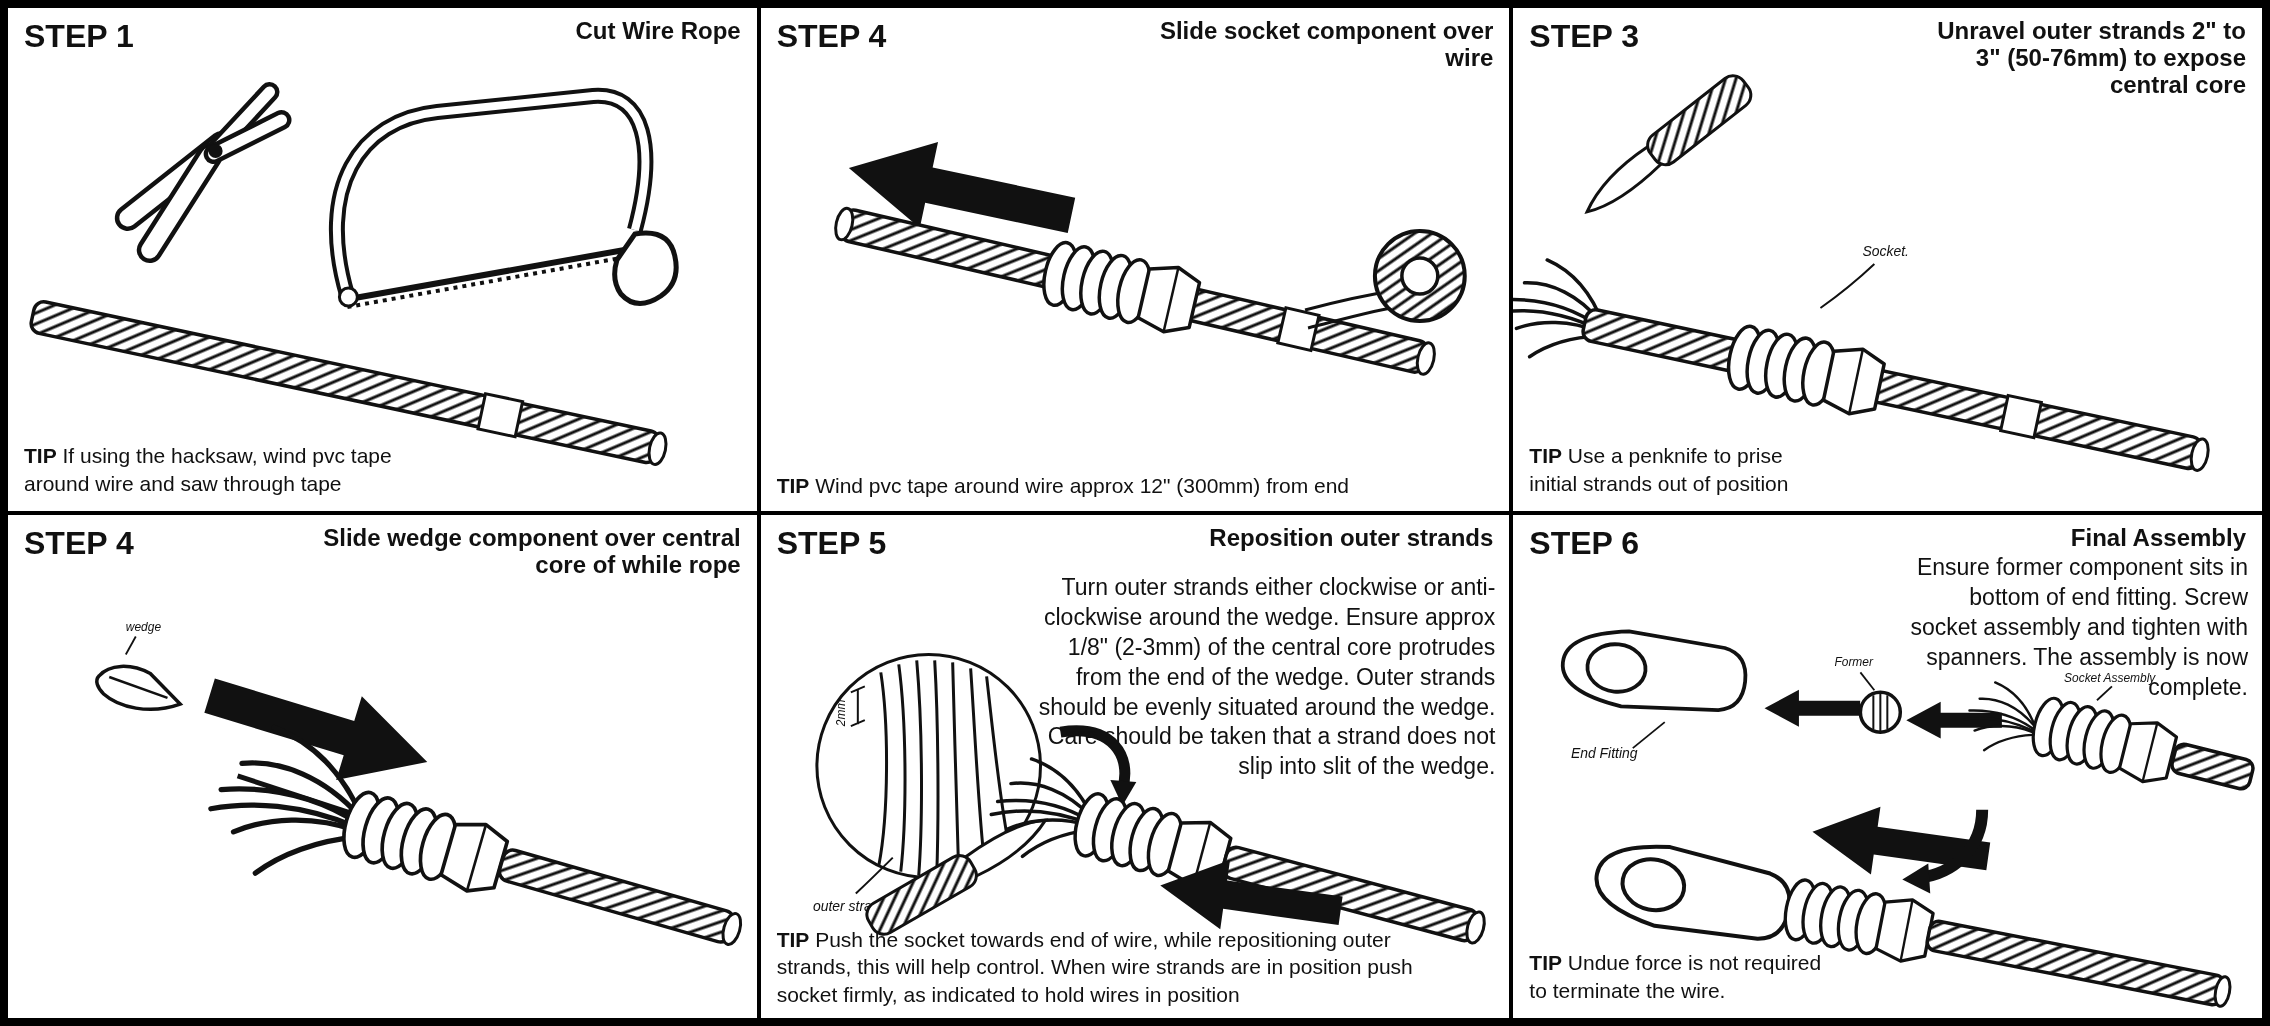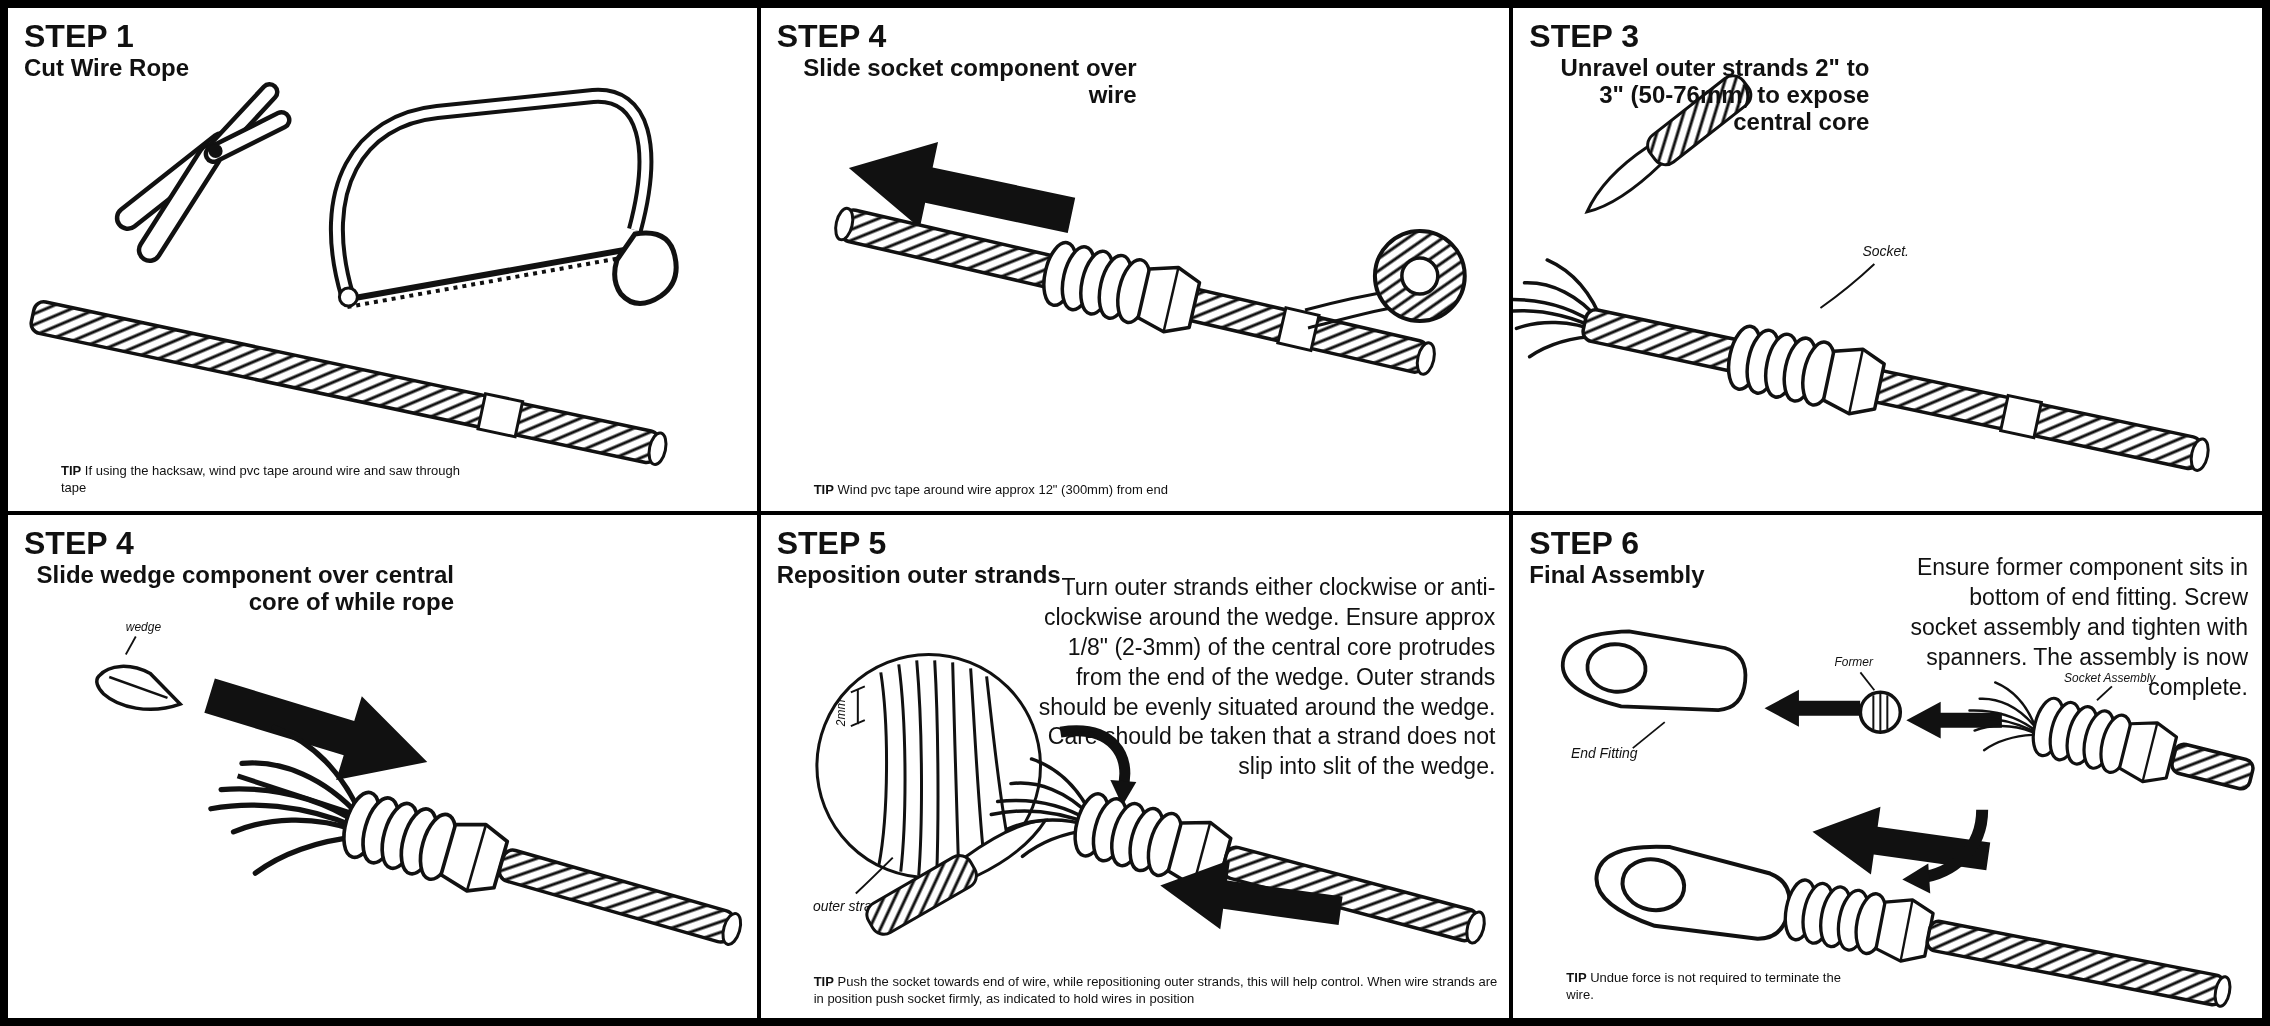--- a/index.html
+++ b/index.html
@@ -11,31 +11,31 @@
     display:grid;
     grid-template-columns:repeat(3,1fr);
     grid-template-rows:503px 1fr;
     gap:4px;
   }
   .panel { position:relative; background:#fff; overflow:hidden; }
   .illus { position:absolute; inset:0; width:100%; height:100%; }
   .panel-header {
     position:absolute; top:10px; left:16px; right:16px;
     display:flex; justify-content:space-between; align-items:flex-start;
-    z-index:3; pointer-events:none;flex-direction:column;
+    z-index:3; pointer-events:none;
   }
   .step-label { font-size:32px; font-weight:700; white-space:nowrap; }
   .panel-title { font-size:24px; font-weight:700; text-align:right; line-height:1.12; }
   .t2 { max-width:360px; }
   .t3 { max-width:340px; }
   .t4 { max-width:430px; }
   .body-text { position:absolute; font-size:23px; line-height:1.3; text-align:right; z-index:2; }
   .body-5 { top:58px; right:14px; width:470px; }
   .body-6 { top:38px; right:14px; width:345px; }
-  .tip { position:absolute; left:16px; font-size:13px; line-height:1.3; z-index:3;margin-left:37px; }
+  .tip { position:absolute; left:16px; font-size:21px; line-height:1.3; z-index:3; }
   .tip b { font-weight:700; }
   .tip-1 { bottom:14px; width:420px; }
   .tip-2 { bottom:12px; width:680px; }
   .tip-3 { bottom:14px; width:280px; }
   .tip-5 { bottom:10px; width:690px; }
   .tip-6 { bottom:14px; width:300px; }
   svg text { font-family:"Liberation Sans", sans-serif; fill:#111; }
   .anno-s { font-size:14px; font-style:italic; }
   .anno-xs { font-size:12px; font-style:italic; }
 </style>
@@ -148,20 +148,21 @@
       <use href="#strands-g" transform="translate(88,314) rotate(15)"></use>
       <g transform="translate(75,300) rotate(12)">
         <rect x="0" y="0" width="630" height="32" rx="10" fill="url(#ropeHatch)" stroke="#111" stroke-width="3.5"></rect>
         <rect x="430" y="-2" width="34" height="36" fill="#fff" stroke="#111" stroke-width="3"></rect>
         <ellipse cx="630" cy="16" rx="8" ry="16" fill="#fff" stroke="#111" stroke-width="3"></ellipse>
         <use href="#socket-g" transform="translate(150,-19)"></use>
       </g>
       <text x="350" y="248" class="anno-s">Socket.</text>
       <path d="M362,256 C345,272 325,288 308,300" fill="none" stroke="#111" stroke-width="2"></path>
     </svg>
+    <p class="tip tip-3"><b>TIP</b> <span>Use a penknife to prise initial strands out of position</span></p>
   </section>
 
   <section class="panel">
     <header class="panel-header">
       <div class="step-label">STEP 4</div>
       <div class="panel-title t4">Slide wedge component over central core of while rope</div>
     </header>
     <svg class="illus" viewBox="0 0 750 505" preserveAspectRatio="none">
       <g transform="translate(95,150) rotate(18)">
         <path d="M0,12 C6,-2 26,-10 48,-6 L86,14 C60,34 28,36 10,28 C2,24 -3,18 0,12 Z" fill="#fff" stroke="#111" stroke-width="3.5"></path>

